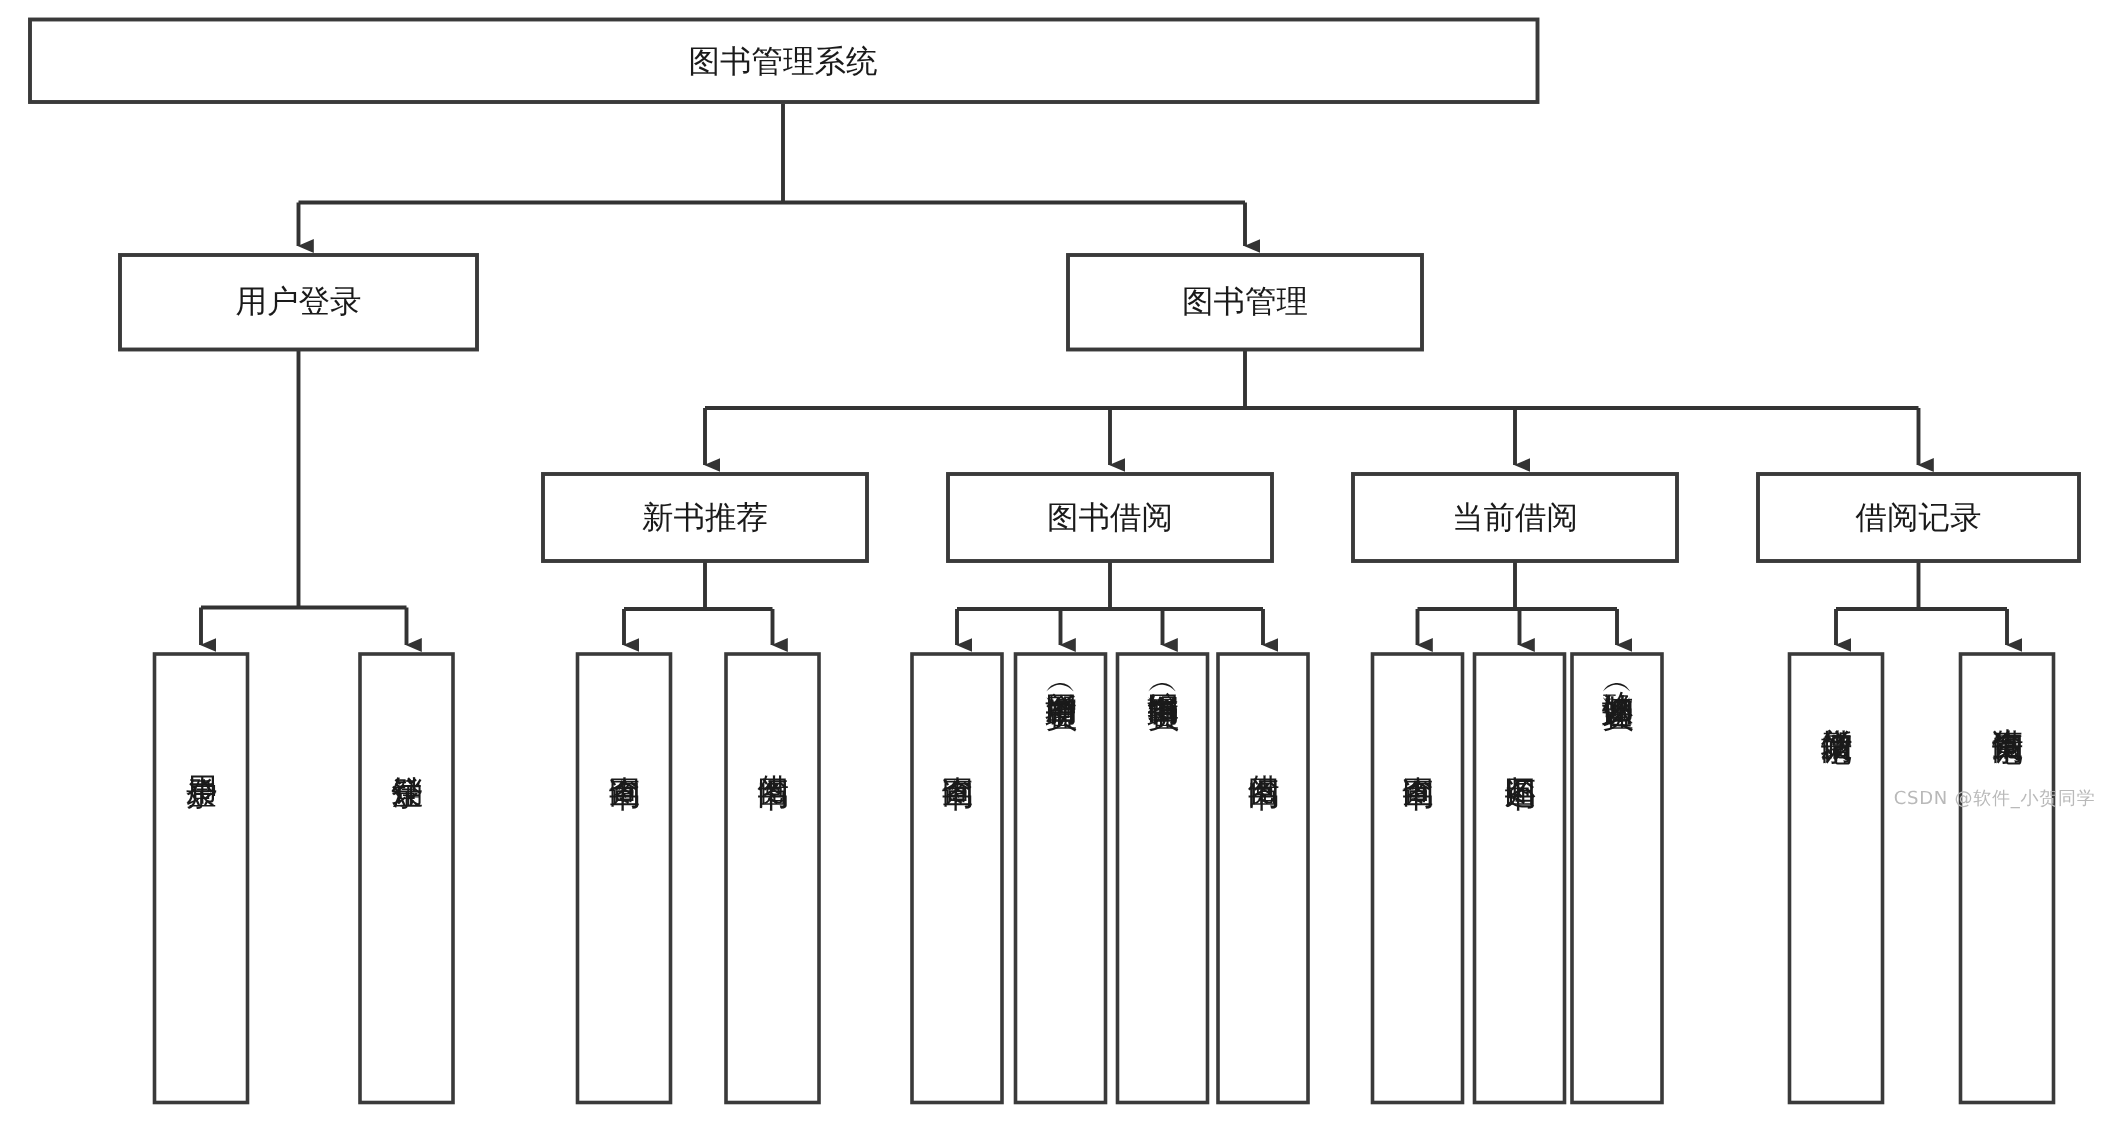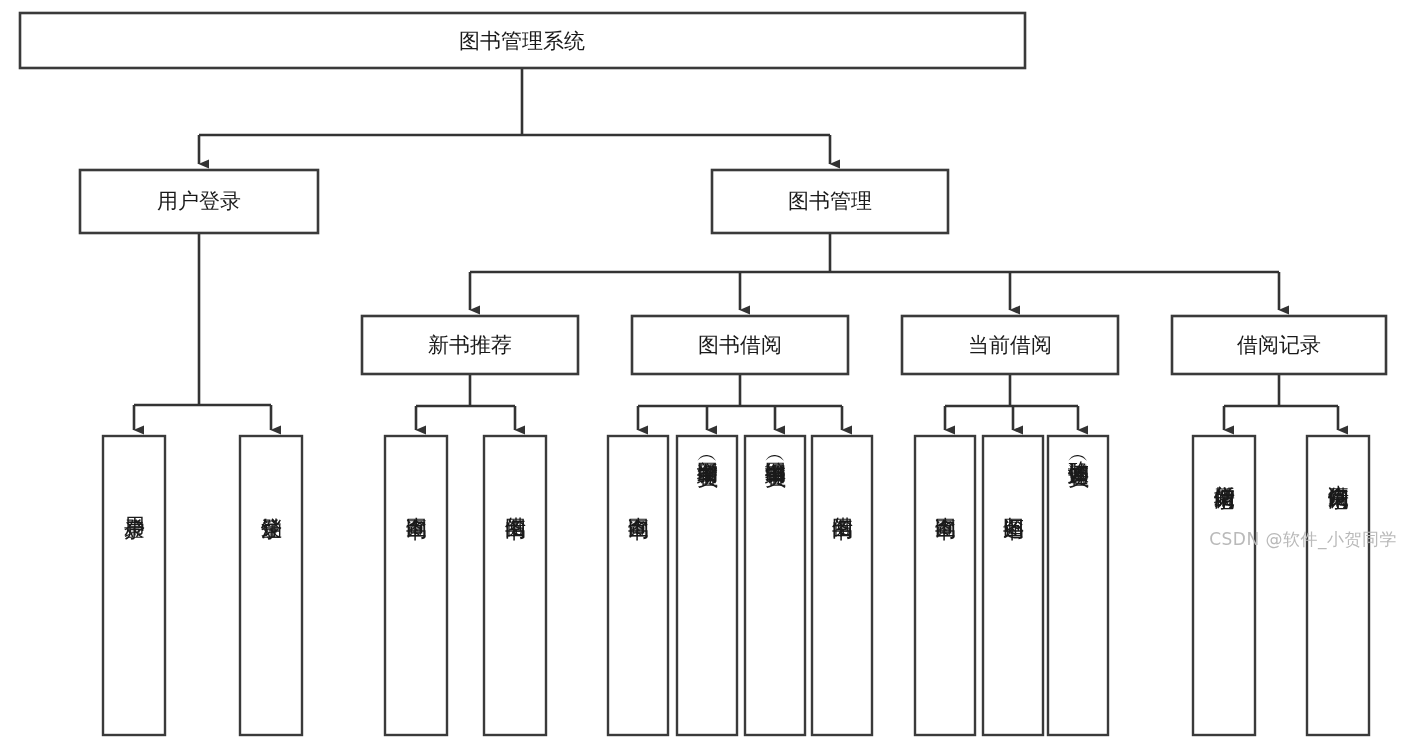--- a/index.html
+++ b/index.html
@@ -62,23 +62,23 @@
     font-family: "DejaVu Sans", "Liberation Sans", sans-serif;
     font-size: 21px;
     line-height: 1;
     color: #1a1a1a;
     letter-spacing: 1px;
     white-space: nowrap;
   }
   .watermark {
     position: absolute;
     right: 8px;
-    bottom: 11px;
-    font-family: "DejaVu Sans", "Liberation Sans", sans-serif;
-    font-size: 17px;
+    bottom: 21px;
+    font-family: "DejaVu Sans", "Liberation Sans", sans-serif;
+    font-size: 12px;
     color: #b9b9b9;
     letter-spacing: 0.5px;
     white-space: nowrap;
   }
 </style>
 </head>
 <body>
 
 <div id="diagram-root">
 

